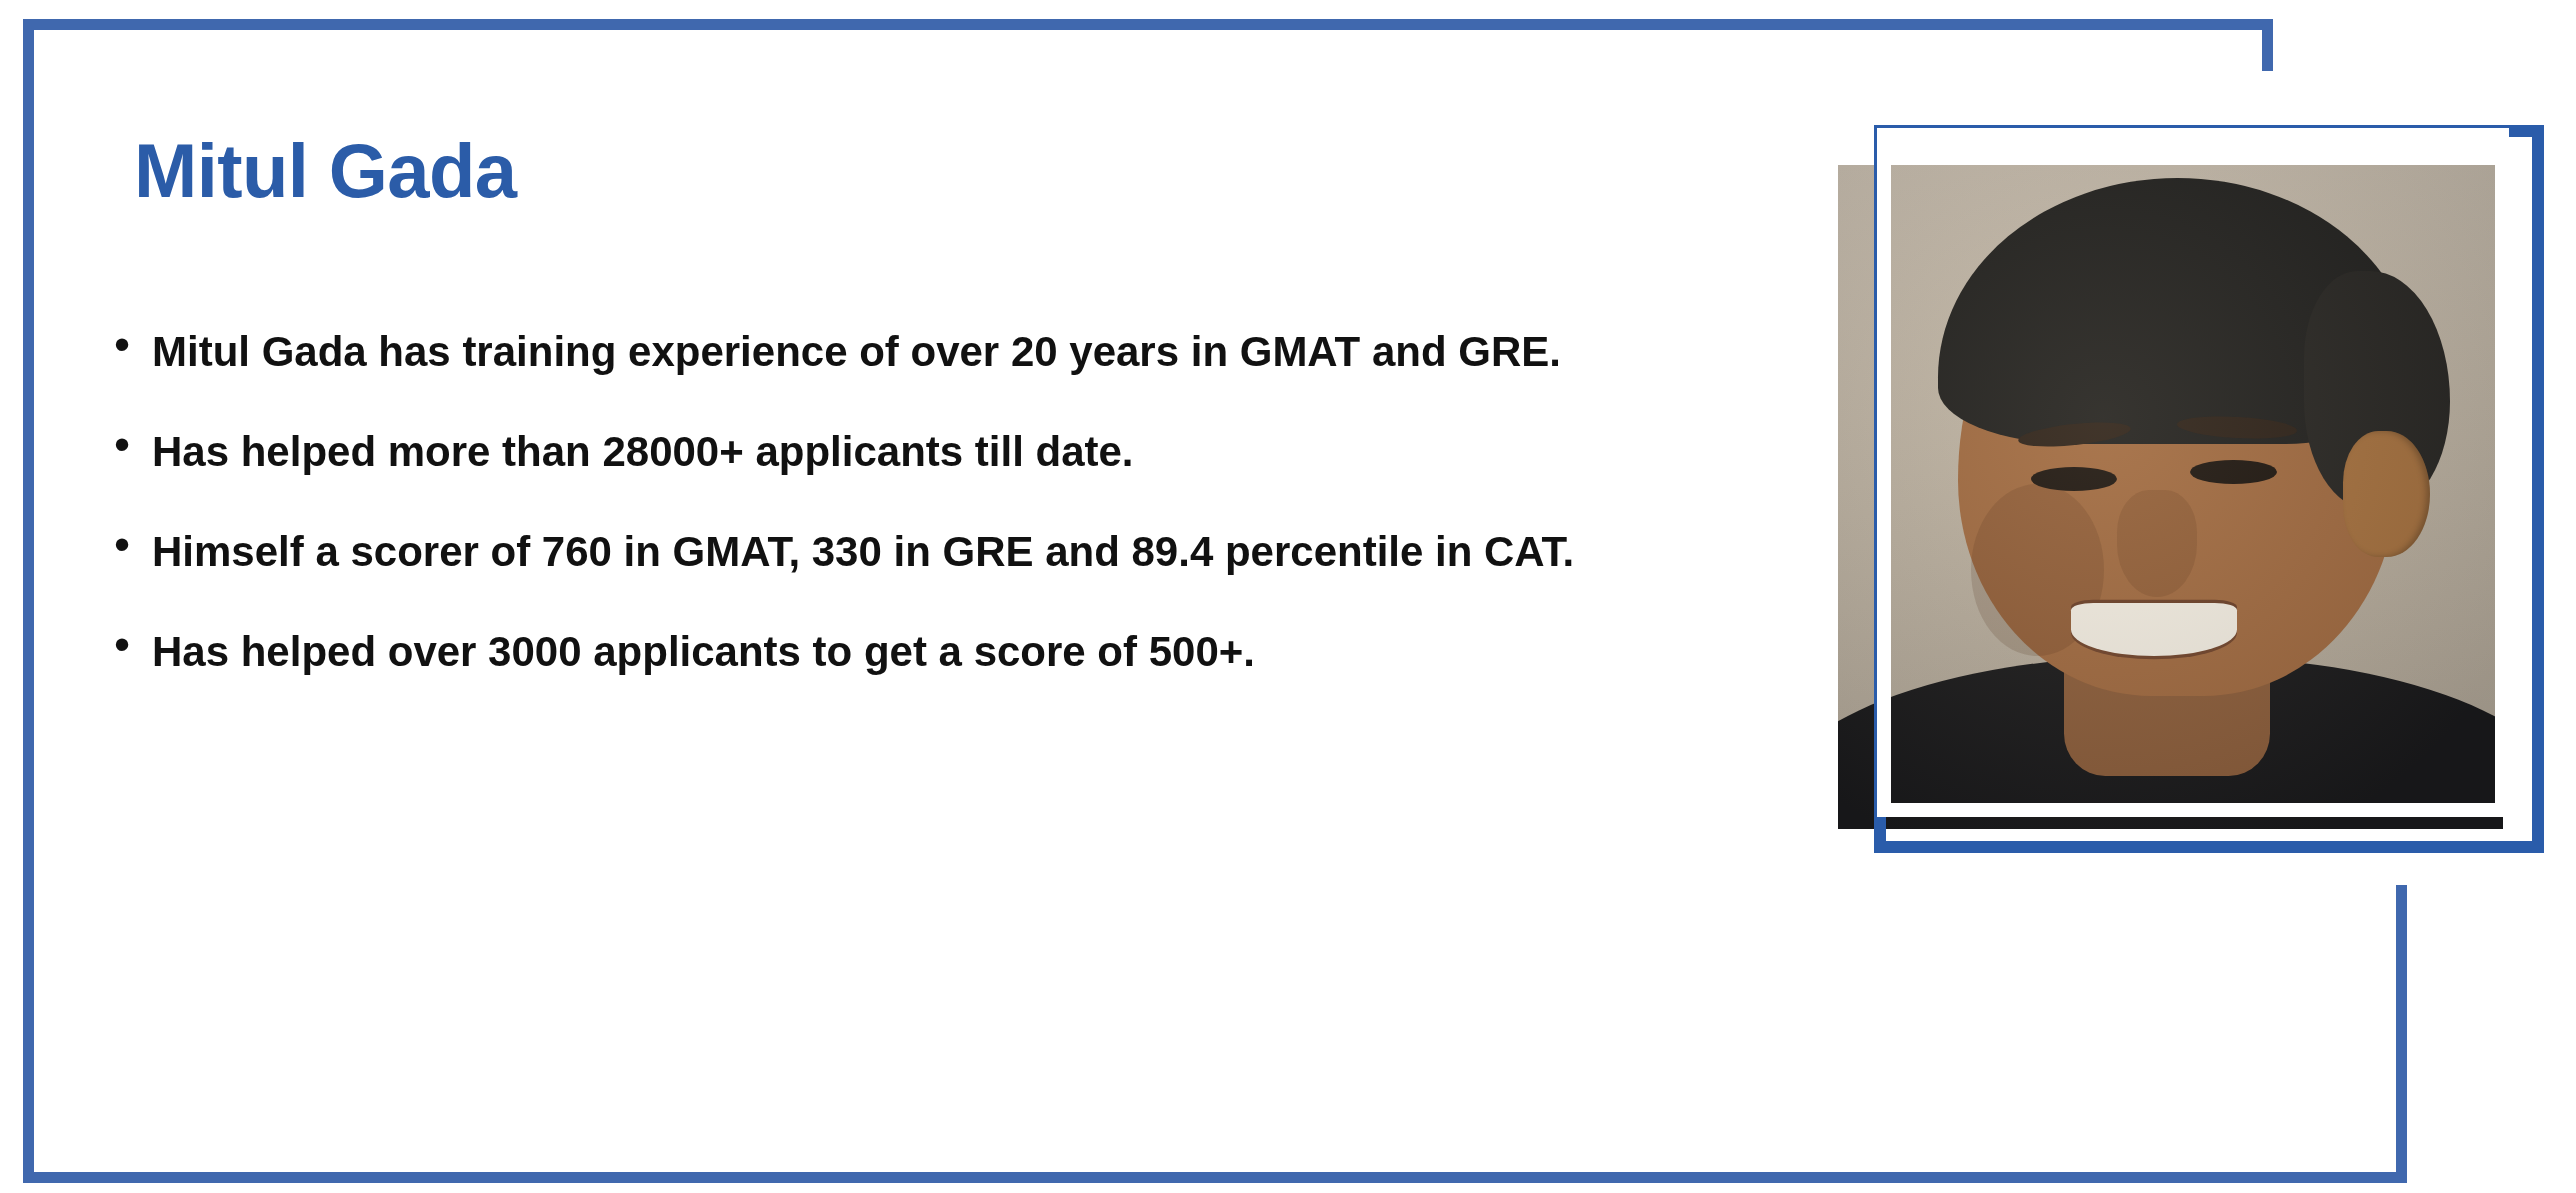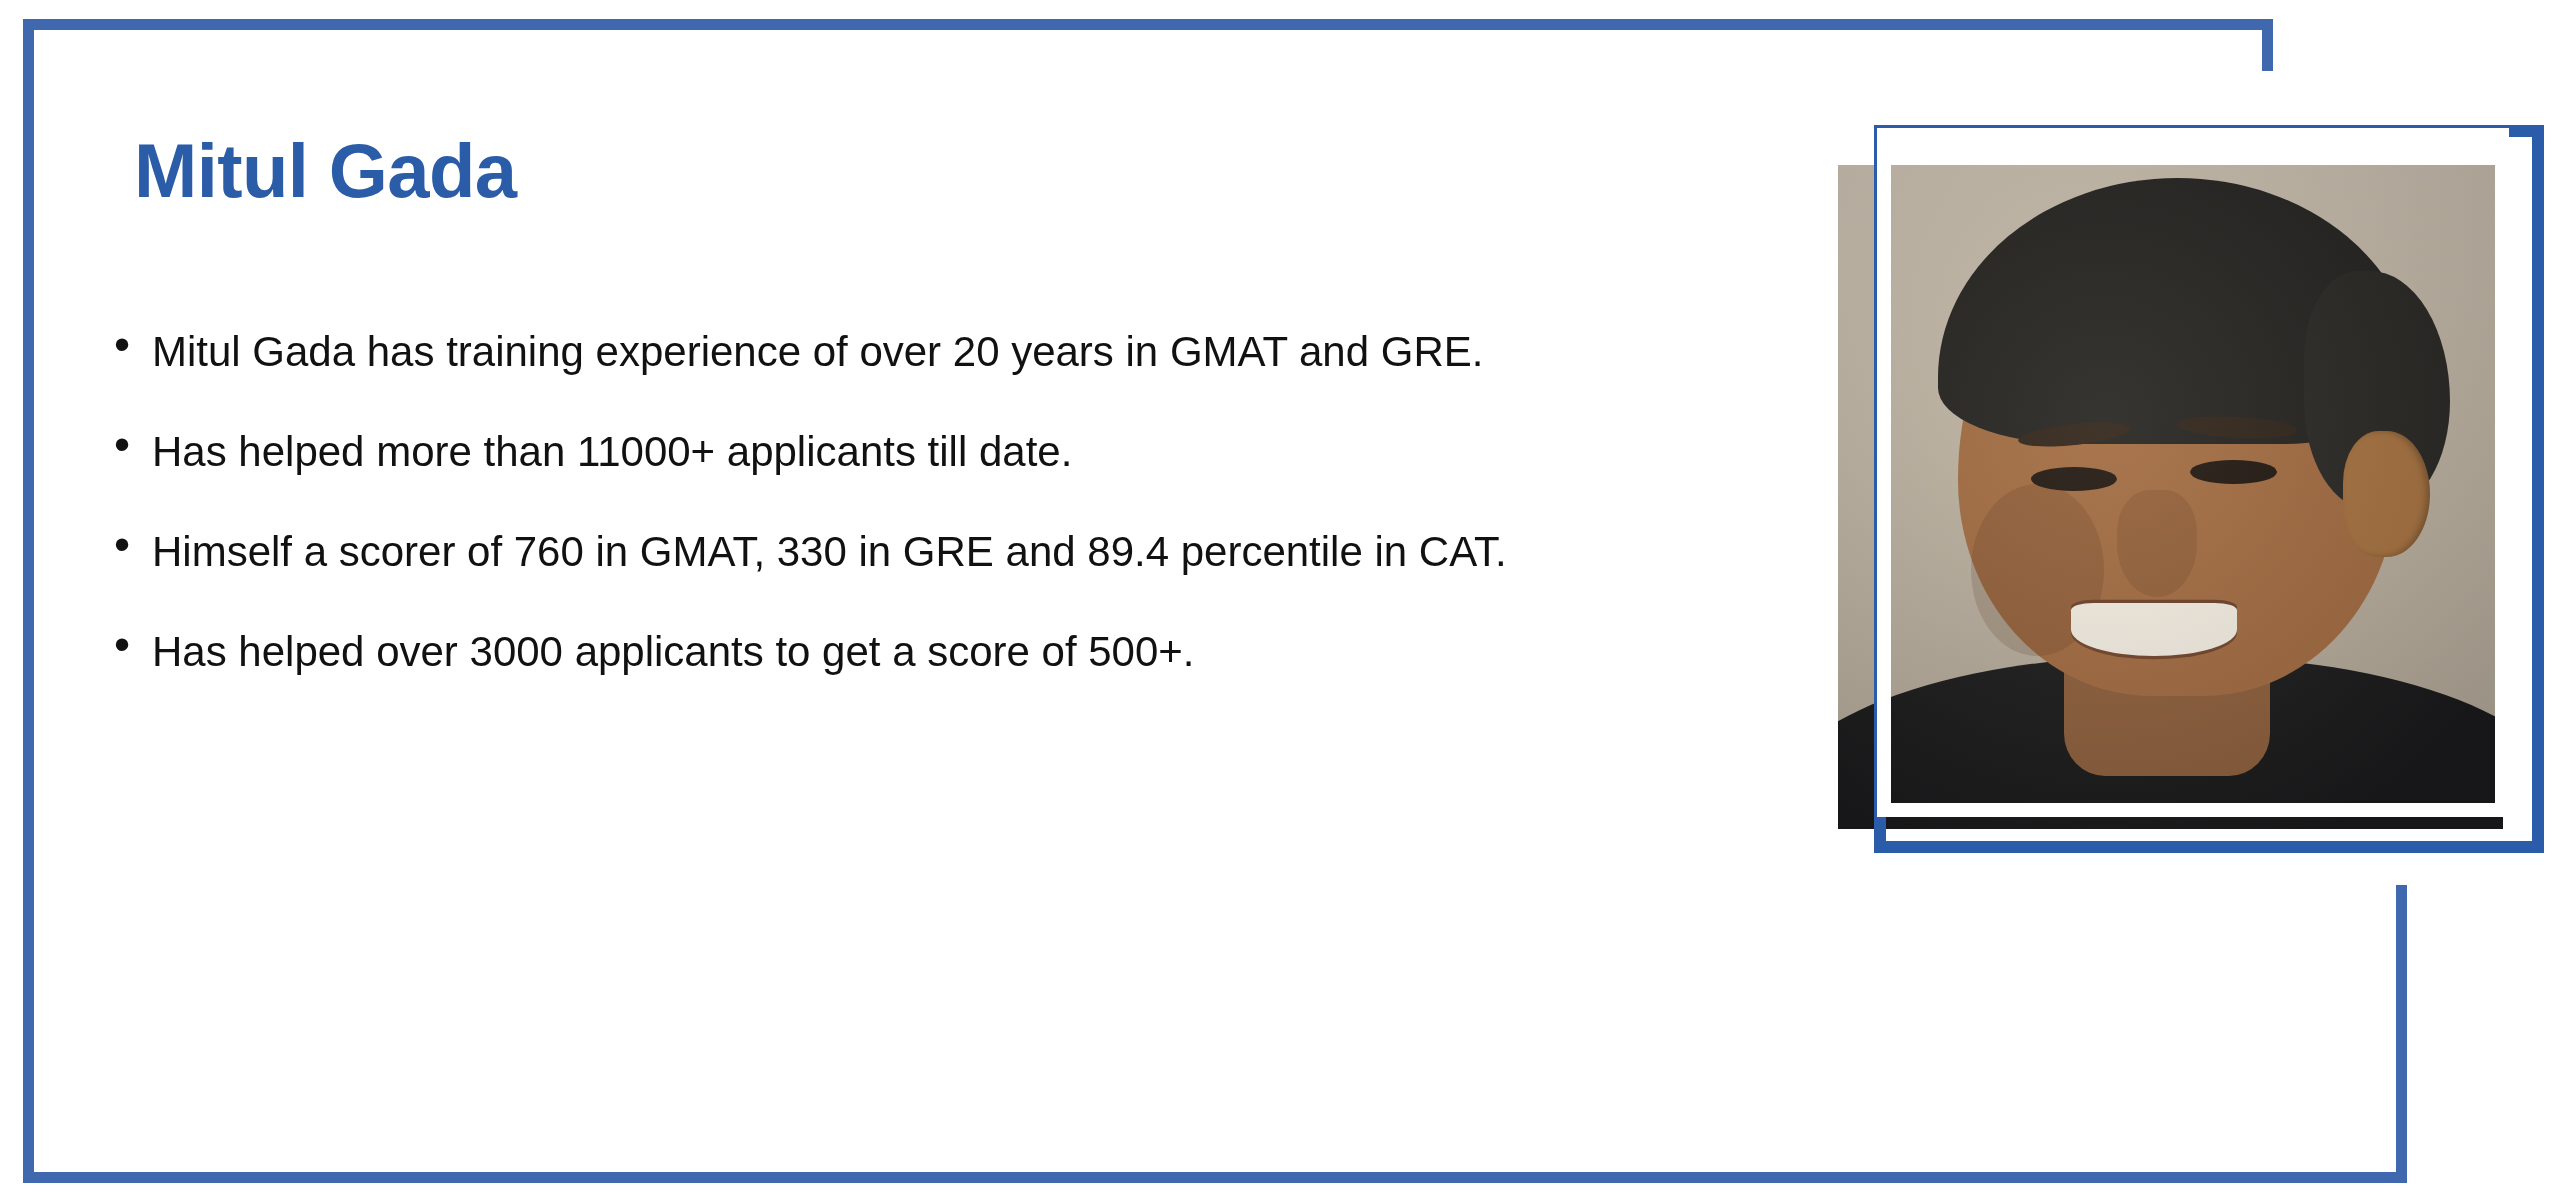--- a/index.html
+++ b/index.html
@@ -71,21 +71,21 @@
     color: #111111;
     text-align: left;
     padding-left: 19px;
     box-sizing: border-box;
   }
   .bullet-text {
     flex: 1 1 auto;
     font-size: 42px;
     line-height: 71px;
     color: #111111;
-    font-weight: 400;
+    font-weight: 700;
   }
 
   
   .photo-zone {
     position: absolute;
     left: 1838px;
     top: 114px;
     width: 714px;
     height: 714px;
   }
@@ -207,21 +207,21 @@
 
   <div class="title">Mitul Gada</div>
 
   <ul class="bullets">
     <li class="bullet-row">
       <span class="bullet-dot">•</span>
       <span class="bullet-text">Mitul Gada has training experience of over 20 years in GMAT and GRE.</span>
     </li>
     <li class="bullet-row">
       <span class="bullet-dot">•</span>
-      <span class="bullet-text">Has helped more than 11000+ applicants till date.</span>
+      <span class="bullet-text">Has helped more than 28000+ applicants till date.</span>
     </li>
     <li class="bullet-row">
       <span class="bullet-dot">•</span>
       <span class="bullet-text">Himself a scorer of 760 in GMAT, 330 in GRE and 89.4 percentile in CAT.</span>
     </li>
     <li class="bullet-row">
       <span class="bullet-dot">•</span>
       <span class="bullet-text">Has helped over 3000 applicants to get a score of 500+.</span>
     </li>
   </ul>

